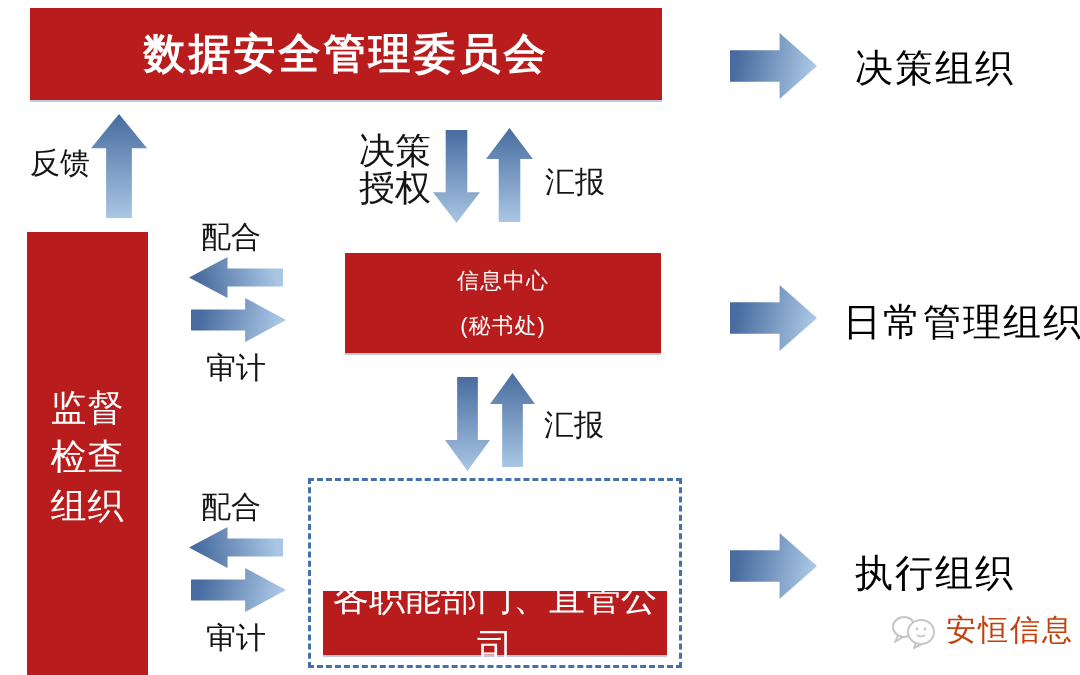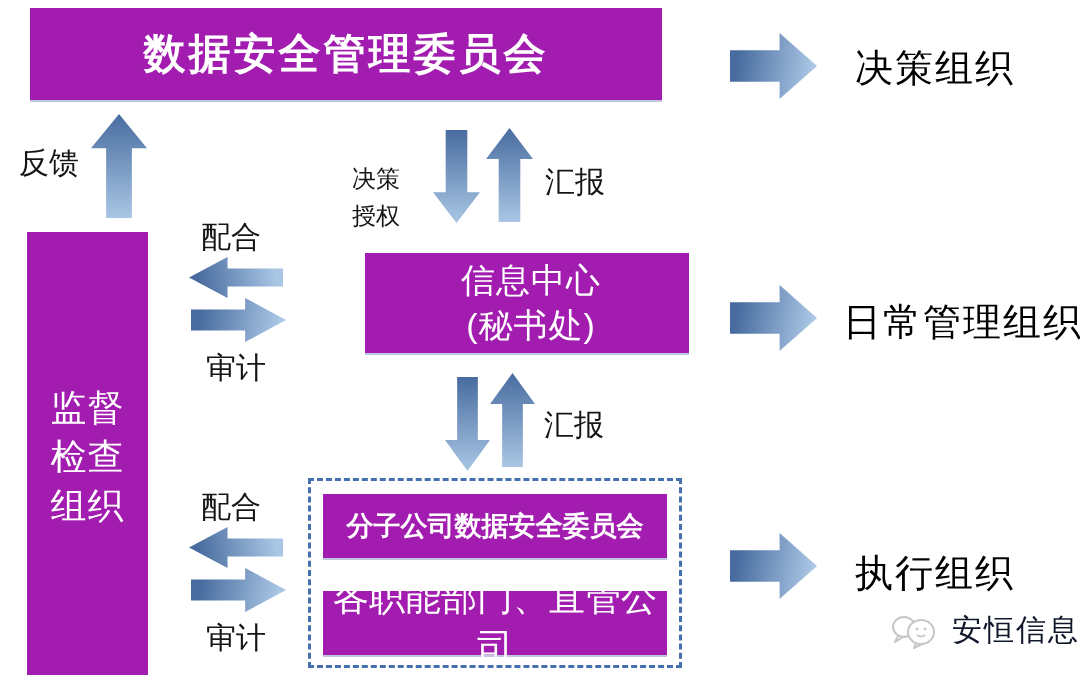--- a/index.html
+++ b/index.html
@@ -12,33 +12,33 @@
     position: relative;
     width: 1080px;
     height: 675px;
     background: #ffffff;
     overflow: hidden;
   }
 
   
   .node {
     position: absolute;
-    background: #a21caf;
+    background: #b91c1c;
     color: #ffffff;
     display: flex;
     flex-direction: column;
     align-items: center;
     justify-content: center;
     text-align: center;
     box-shadow: 0 2px 0 rgba(70,100,160,0.35);
   }
   .node-committee { left: 30px; top: 8px; width: 632px; height: 92px;
                     font-size: 42px; font-weight: bold; letter-spacing: 3px; }
-  .node-info { left: 365px; top: 253px; width: 316px; height: 100px;
-               font-size: 34px; line-height: 45px; letter-spacing: 1px; padding-left: 8px; }
+  .node-info { left: 345px; top: 253px; width: 316px; height: 100px;
+               font-size: 22px; line-height: 45px; letter-spacing: 1px; }
   .node-supervision { left: 27px; top: 232px; width: 121px; height: 448px;
                       font-size: 36px; line-height: 49px; letter-spacing: 1px; }
   .node-sub1 { left: 12px; top: 13px; width: 344px; height: 64px;
                font-size: 27px; font-weight: bold; }
   .node-sub2 { left: 12px; top: 110px; width: 344px; height: 64px;
                font-size: 36px; }
   .node span { display: block; }
 
   
   .dashed-group {
@@ -67,40 +67,40 @@
     clip-path: polygon(50% 100%, 100% 67%, 73% 67%, 73% 0, 27% 0, 27% 67%, 0 67%);
   }
 
   
   .lbl {
     position: absolute;
     color: #151515;
     font-size: 30px;
     white-space: nowrap;
   }
-  .lbl-2l { line-height: 37px; font-size: 24px; margin-top: 28px; }
+  .lbl-2l { text-align: center; line-height: 37px; font-size: 36px; }
   .lbl-guidance { text-align: center; line-height: 35px; font-size: 27px; }
 
   
   .org-lbl {
     position: absolute;
     color: #000000;
     font-size: 38px;
     letter-spacing: 2px;
     white-space: nowrap;
   }
 
   
   .watermark {
     position: absolute;
     left: 890px; top: 610px;
     display: flex;
     align-items: center;
-    gap: 14px;
-    color: #0f172a;
+    gap: 8px;
+    color: #c2410c;
     font-size: 30px;
     letter-spacing: 2px;
   }
   .wm-icon { width: 48px; height: 38px; }
 </style>
 </head>
 <body>
 
 <div class="canvas">
 
@@ -110,21 +110,21 @@
 
   <div class="arr arr-right" style="left:730px; top:33px; width:87px; height:66px"></div>
   <div class="org-lbl" style="left:855px; top:43px">决策组织</div>
 
   <div class="arr arr-right" style="left:730px; top:285px; width:87px; height:66px"></div>
   <div class="org-lbl" style="left:843px; top:297px">日常管理组织</div>
 
   <div class="arr arr-right" style="left:730px; top:533px; width:87px; height:66px"></div>
   <div class="org-lbl" style="left:855px; top:548px">执行组织</div>
 
-  <div class="lbl" style="left:19px; top:143px">反馈</div>
+  <div class="lbl" style="left:30px; top:143px">反馈</div>
   <div class="arr arr-up" style="left:91px; top:114px; width:56px; height:104px"></div>
 
   <div class="lbl lbl-2l" style="left:352px; top:132px; width:86px">
     <span>决策</span><br>
     <span>授权</span>
   </div>
   <div class="arr arr-down" style="left:433px; top:130px; width:47px; height:93px"></div>
   <div class="arr arr-up" style="left:486px; top:128px; width:47px; height:94px"></div>
   <div class="lbl" style="left:545px; top:162px">汇报</div>
 
@@ -142,23 +142,20 @@
   <div class="lbl" style="left:201px; top:217px">配合</div>
   <div class="arr arr-left" style="left:189px; top:257px; width:94px; height:41px"></div>
   <div class="arr arr-right" style="left:191px; top:298px; width:95px; height:44px"></div>
   <div class="lbl" style="left:206px; top:348px">审计</div>
 
   <div class="arr arr-down" style="left:445px; top:377px; width:45px; height:94px"></div>
   <div class="arr arr-up" style="left:490px; top:373px; width:45px; height:94px"></div>
   <div class="lbl" style="left:544px; top:405px">汇报</div>
 
   <div class="dashed-group">
-    <div class="node node-sub1">
-      <span>分子公司数据安全委员会</span>
-    </div>
     <div class="node node-sub2">
       <span>各职能部门、直管公司</span>
     </div>
   </div>
 
   <div class="lbl" style="left:201px; top:487px">配合</div>
   <div class="arr arr-left" style="left:189px; top:527px; width:94px; height:41px"></div>
   <div class="arr arr-right" style="left:191px; top:568px; width:95px; height:44px"></div>
   <div class="lbl" style="left:206px; top:618px">审计</div>
 

